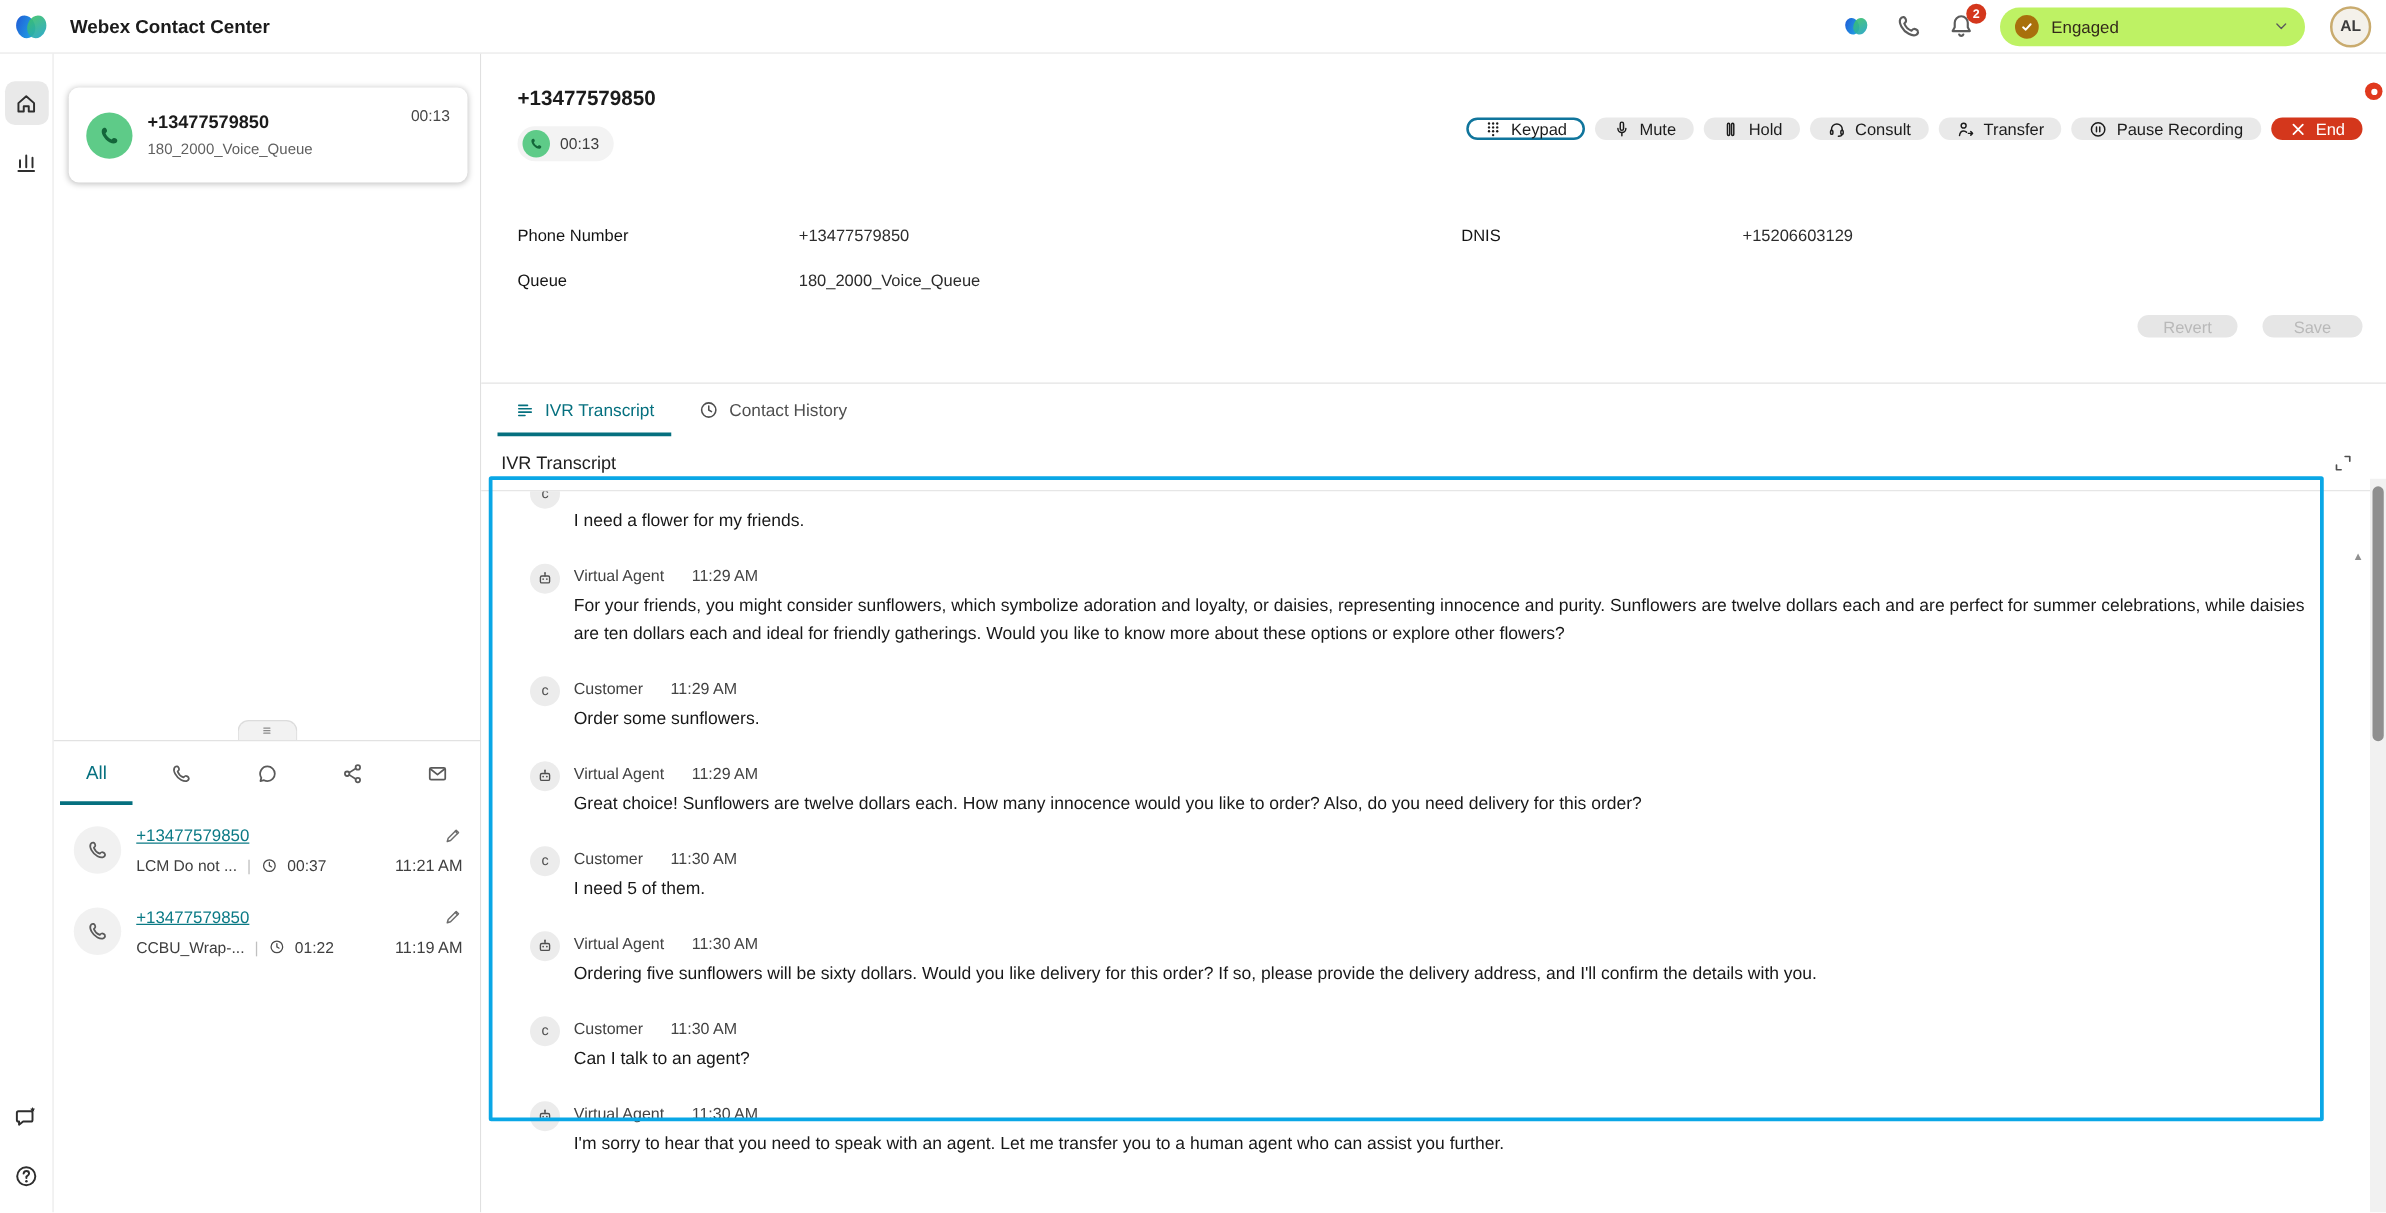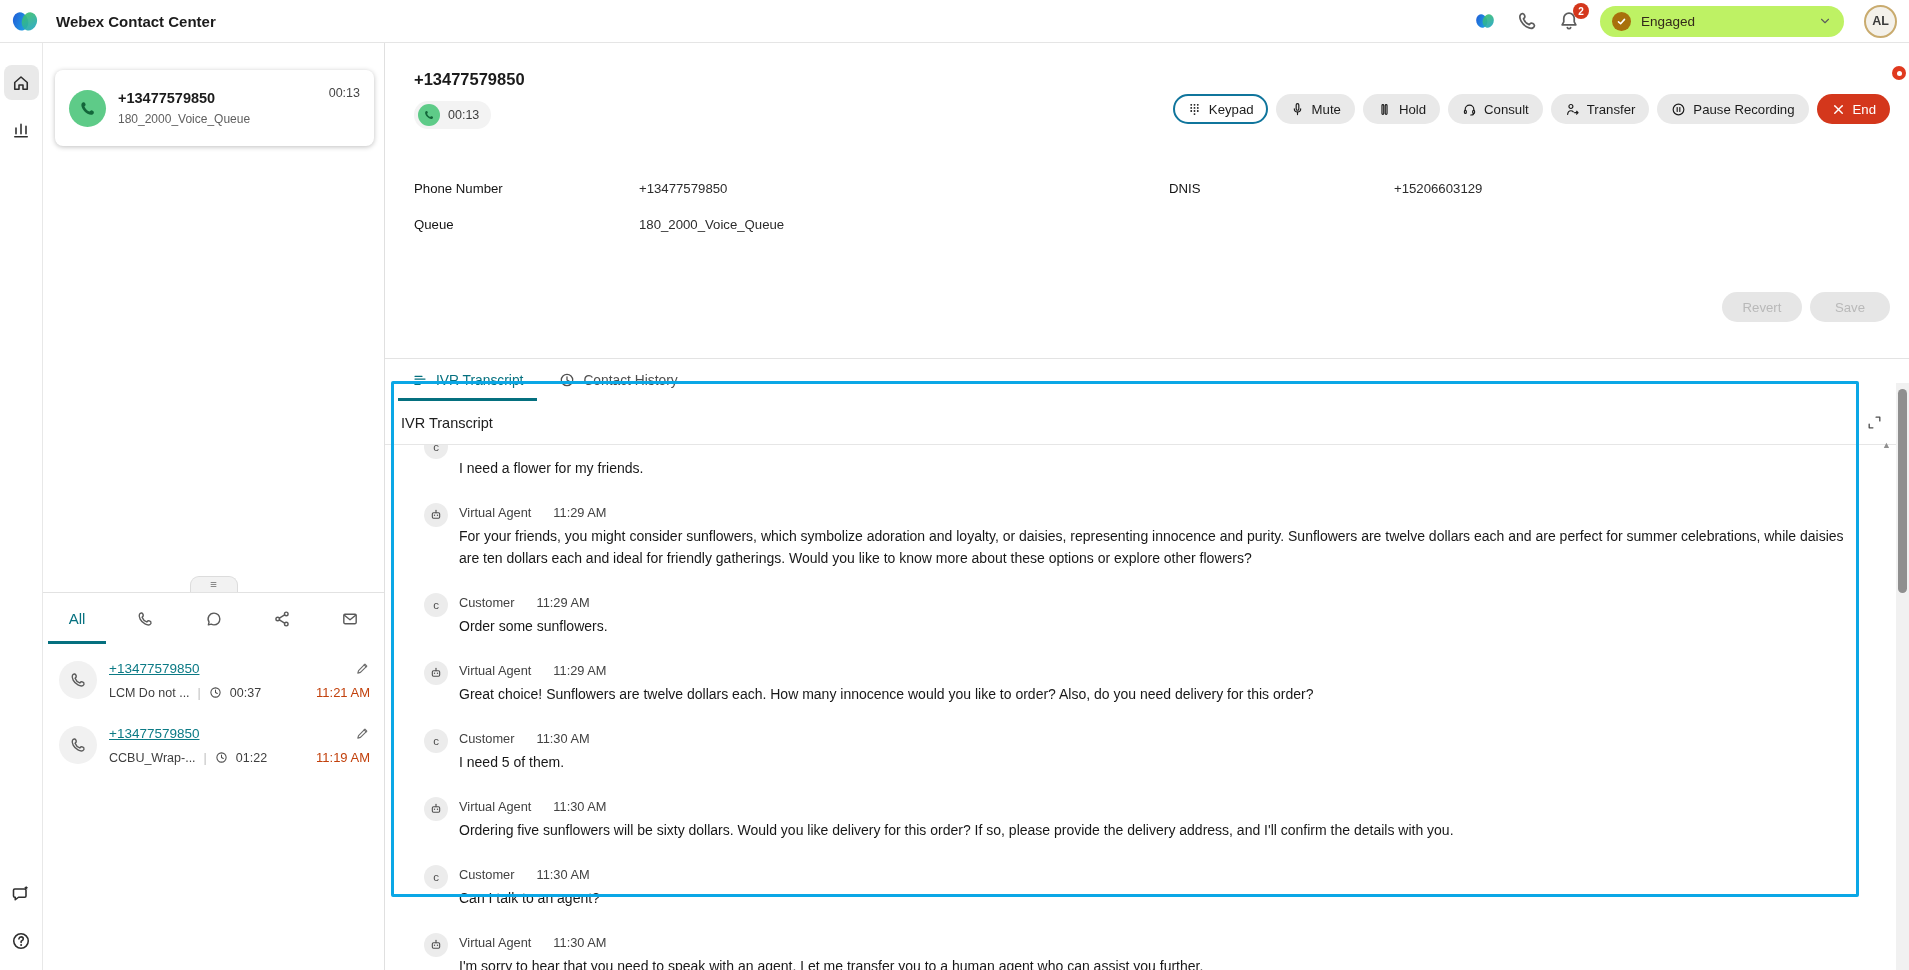--- a/index.html
+++ b/index.html
@@ -54,38 +54,38 @@
 .havatar svg{width:18px;height:18px}
 .hmain{flex:1;min-width:0}
 .hrow1{display:flex;align-items:center;justify-content:space-between}
 .hlink{font-size:13.5px;color:#0b7a85;text-decoration:underline;cursor:pointer}
 .hpencil{color:#6d6d6d;width:15px;height:15px;cursor:pointer}
 .hpencil svg{width:15px;height:15px}
 .hrow2{display:flex;align-items:center;margin-top:9px;font-size:12.5px;color:#3e3e3e;gap:8px}
 .hsep{color:#c0c0c0}
 .hclock{width:13px;height:13px;color:#4a4a4a}
 .hclock svg{width:13px;height:13px}
-.htime{margin-left:auto;font-size:13px;color:#c2410c}
+.htime{margin-left:auto;font-size:13px;color:#404040}
 
 .main{flex:1;position:relative;display:flex;flex-direction:column;min-width:0;background:#fff}
 .call-top{display:flex;justify-content:space-between;align-items:flex-start;padding:27px 19px 0 29px}
 .call-title{font-size:16.5px;font-weight:bold}
 .timer-pill{margin-top:12px;display:inline-flex;align-items:center;gap:8px;background:#f3f3f3;border-radius:15px;padding:3px 12px 3px 4px;font-size:12.5px;color:#3e3e3e}
 .tp-circle{width:22px;height:22px;border-radius:50%;background:#5ecb88;color:#13663a;display:flex;align-items:center;justify-content:center}
 .tp-circle svg{width:12px;height:12px}
 .controls{display:flex;gap:8px;margin-top:24px}
-.btn{height:30px;border-radius:15px;background:#e9e9e9;border:none;display:inline-flex;align-items:center;gap:7px;padding:0 14px;font-size:13.2px;color:#1c1c1c;font-family:inherit;cursor:pointer;white-space:nowrap}
+.btn{height:18px;border-radius:15px;background:#e9e9e9;border:none;display:inline-flex;align-items:center;gap:7px;padding:0 14px;font-size:13.2px;color:#1c1c1c;font-family:inherit;cursor:pointer;white-space:nowrap}
 .btn svg{width:15px;height:15px}
 .btn.outlined{background:#fff;border:2px solid #10759c;padding:0 12px}
 .btn.danger{background:#d4371c;color:#fff}
 .btn.disabled{background:#e6e6e6;color:#b9b9b9;cursor:default}
 .info-grid{display:grid;grid-template-columns:225px 530px 225px auto;row-gap:21px;padding:0 19px 0 29px;margin-top:52px;font-size:13.2px}
 .ilabel{font-weight:normal;color:#141414}
 .ival{color:#2c2c2c}
-.actions{display:flex;justify-content:flex-end;gap:8px;padding:0 19px;margin-top:60px}
+.actions{display:flex;justify-content:flex-end;gap:20px;padding:0 19px;margin-top:20px}
 .actions .btn{width:80px;justify-content:center}
 .divider{border-top:1px solid #e3e3e3;margin-top:36px}
 .main-tabs{display:flex;gap:8px;padding-left:13px;height:42px;align-items:stretch}
 .mtab{display:flex;align-items:center;gap:8px;padding:0 14px;font-size:13.8px;color:#4f4f4f;position:relative;cursor:pointer}
 .mtab svg{width:16px;height:16px}
 .mtab.active{color:#05707f}
 .mtab.active::after{content:"";position:absolute;left:0;right:0;bottom:0;height:3px;background:#05707f}
 
 .transcript{flex:1;min-height:0;position:relative;display:flex;flex-direction:column}
 .t-header{flex:0 0 44px;display:flex;align-items:center;padding:0 16px;font-size:14.5px;color:#202020;border-bottom:1px solid #e6e6e6;position:relative}

